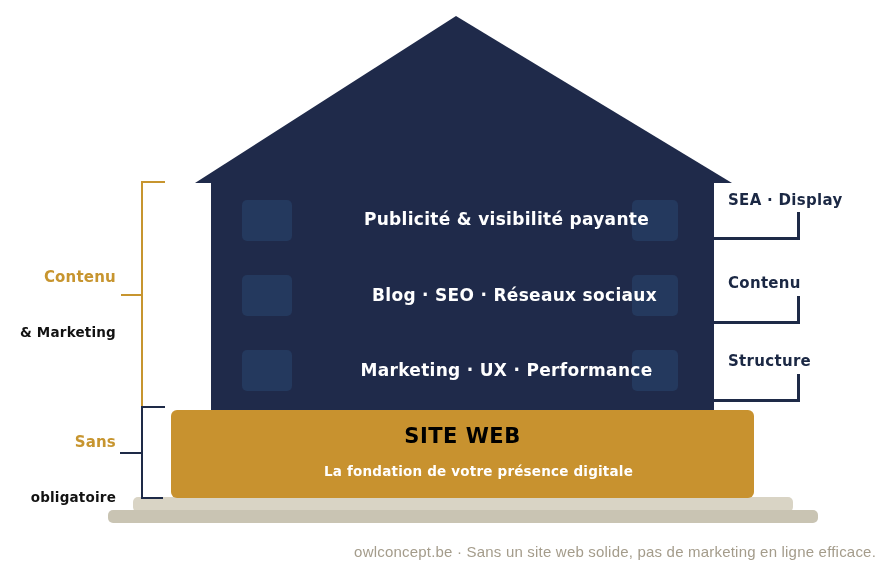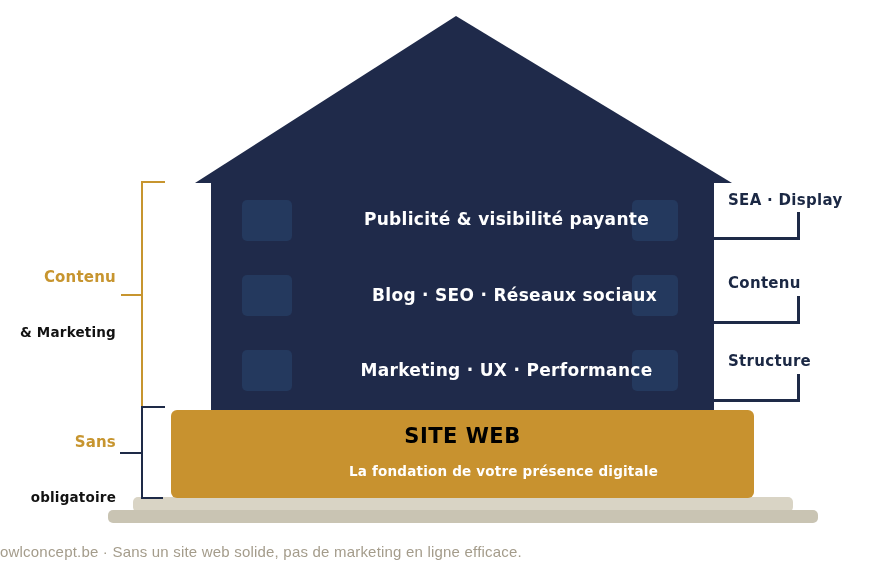--- a/index.html
+++ b/index.html
@@ -21,21 +21,21 @@
   .row1{top:200px;} .row2{top:275px;} .row3{top:350px;}
   .floor-label{
     left:211px;width:503px;text-align:center;color:#ffffff;
     font-size:17px;font-weight:bold;letter-spacing:.3px;line-height:24px;margin-left:44px;
   }
   .fl1{top:207px;} .fl2{top:283px;padding-left:8px;} .fl3{top:358px;}
 
   
   .banner{left:171px;top:410px;width:583px;height:88px;background:#c8922f;border-radius:6px;}
   .banner-title{left:171px;top:424px;width:583px;text-align:center;color:#000000;font-size:21px;font-weight:bold;letter-spacing:.5px;}
-  .banner-sub{left:171px;top:463px;width:615px;text-align:center;color:#fff;font-size:13.5px;font-weight:bold;letter-spacing:.2px;padding-left:25px;}
+  .banner-sub{left:171px;top:463px;width:615px;text-align:center;color:#fff;font-size:13.5px;font-weight:bold;letter-spacing:.2px;}
 
   
   .ground1{left:133px;top:497px;width:660px;height:15px;background:#d9d4c5;border-radius:5px;}
   .ground2{left:108px;top:510px;width:710px;height:13px;background:#c9c4b3;border-radius:5px;}
 
   
   .line-gold{background:#c7952f;}
   .line-navy{background:#1e2a47;}
   .gb-top{left:141px;top:181px;width:24px;height:2px;}
   .gb-vert{left:141px;top:181px;width:2px;height:226px;}
@@ -53,21 +53,21 @@
   
   .rc-h{width:86px;height:3px;left:714px;}
   .rc-v{width:3px;height:28px;left:797px;}
   .rc1h{top:237px;} .rc1v{top:212px;}
   .rc2h{top:321px;} .rc2v{top:296px;}
   .rc3h{top:399px;} .rc3v{top:374px;}
   .right-label{left:728px;width:144px;color:#1b2844;font-size:15px;font-weight:bold;letter-spacing:.3px;}
   .rl-1{top:191px;} .rl-2{top:274px;} .rl-3{top:352px;}
 
   
-  .caption{left:0;top:543px;width:876px;text-align:left;color:#a49c8b;font-size:15px;letter-spacing:.2px;font-family:"Liberation Sans","DejaVu Sans",sans-serif;}
+  .caption{left:0;top:543px;width:876px;text-align:right;color:#a49c8b;font-size:15px;letter-spacing:.2px;font-family:"Liberation Sans","DejaVu Sans",sans-serif;}
 </style>
 </head>
 <body>
 
 <div class="canvas">
 
   <div class="abs ground1"></div>
   <div class="abs ground2"></div>
 
   <div class="abs roof"></div>

